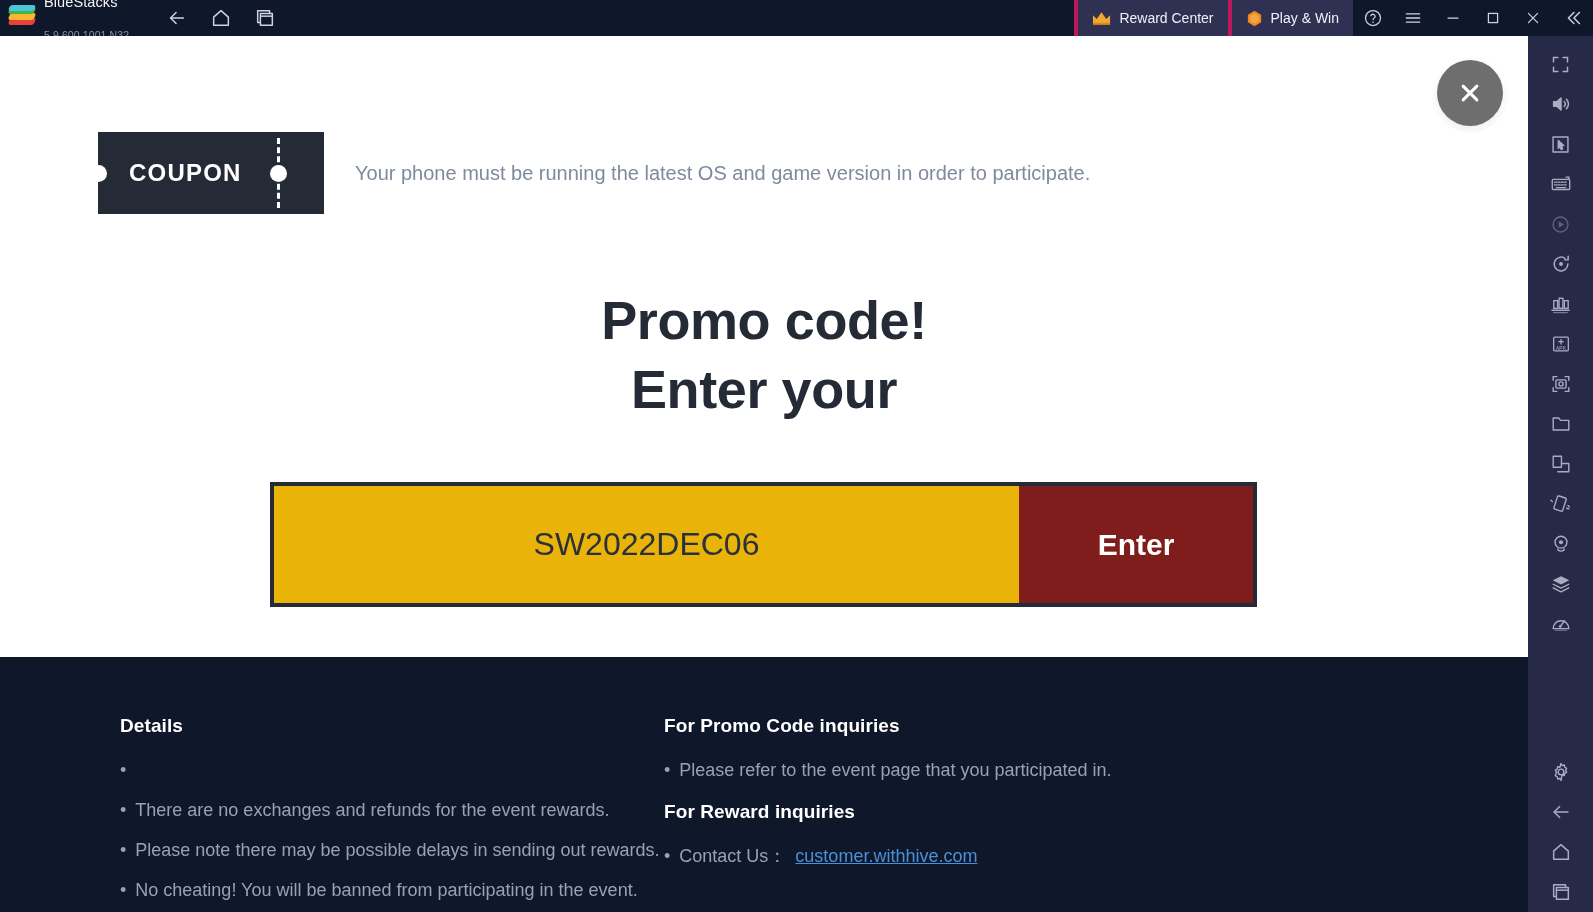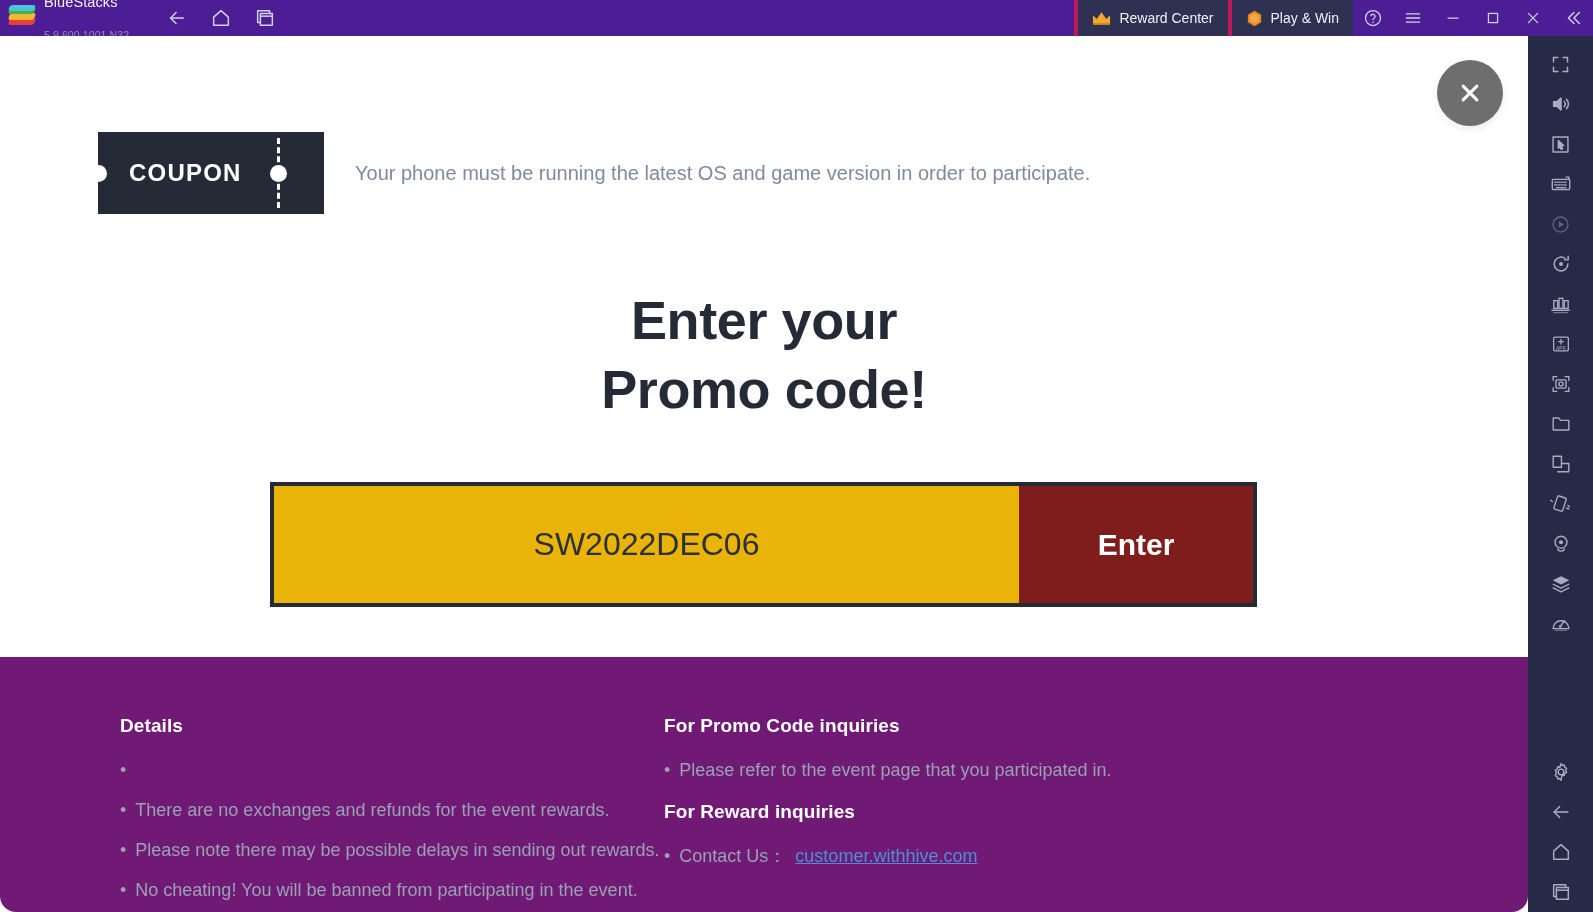--- a/index.html
+++ b/index.html
@@ -7,21 +7,21 @@
     width: 1593px; height: 912px;
     overflow: hidden;
     background: #ffffff;
     font-family: "Liberation Sans", sans-serif;
   }
 
   
   .titlebar {
     position: absolute; top: 0; left: 0;
     width: 1593px; height: 36px;
-    background: #4c1d95;
+    background: #0f172a;
     display: flex; align-items: center;
     color: #e8eaf2;
     user-select: none;
   }
   .bs-logo {
     width: 26px; height: 26px;
     margin-left: 9px; margin-right: 9px;
     position: relative; flex: none;
   }
   .bs-logo i { position: absolute; left: 0; width: 26px; height: 7px; border-radius: 3px; display: block; }
@@ -71,21 +71,20 @@
   }
   .sb-icon.dim { opacity: .34; }
   .sb-gap { flex: 1 1 auto; }
 
   
   .content {
     position: absolute; top: 36px; left: 0;
     width: 1528px; height: 876px;
     background: #ffffff;
     overflow: hidden;
-    border-radius: 16px;
   }
 
   
   .close-fab {
     position: absolute; top: 24px; right: 25px;
     width: 66px; height: 66px; border-radius: 50%;
     background: #6e6e6e;
     box-shadow: 0 0 0 4px rgba(255,255,255,.55), 0 2px 6px rgba(0,0,0,.18);
     display: flex; align-items: center; justify-content: center;
     cursor: pointer;
@@ -143,21 +142,21 @@
     background: #7f1d1d; color: #ffffff;
     border: none; cursor: pointer;
     font-size: 30px; font-weight: bold;
     font-family: "Liberation Sans", sans-serif;
   }
 
   
   .footer {
     position: absolute; left: 0; top: 621px;
     width: 1528px; height: 255px;
-    background: #701a75;
+    background: #0f172a;
     padding: 58px 0 0 0;
   }
   .foot-cols { display: flex; }
   .foot-col-a { width: 664px; padding-left: 120px; }
   .foot-col-b { padding-left: 0px; }
   .foot-h {
     color: #ffffff; font-size: 19px; font-weight: bold;
     margin-bottom: 24px; letter-spacing: .1px;
   }
   .foot-h.second { }
@@ -275,22 +274,22 @@
     <div class="coupon">
       <span class="notch l"></span>
       <span class="notch r"></span>
       <span class="perf"></span>
       <span class="coupon-label">COUPON</span>
     </div>
     <div class="notice-text">Your phone must be running the latest OS and game version in order to participate.</div>
   </div>
 
   <div class="headline">
+    <div>Promo code!</div>
     <div>Enter your</div>
-    <div>Promo code!</div>
   </div>
 
   <div class="promo-box">
     <input class="promo-input" type="text" value="SW2022DEC06" style="">
     <button class="promo-submit">Enter</button>
   </div>
 
   <div class="footer">
     <div class="foot-cols">
       <div class="foot-col-a">

